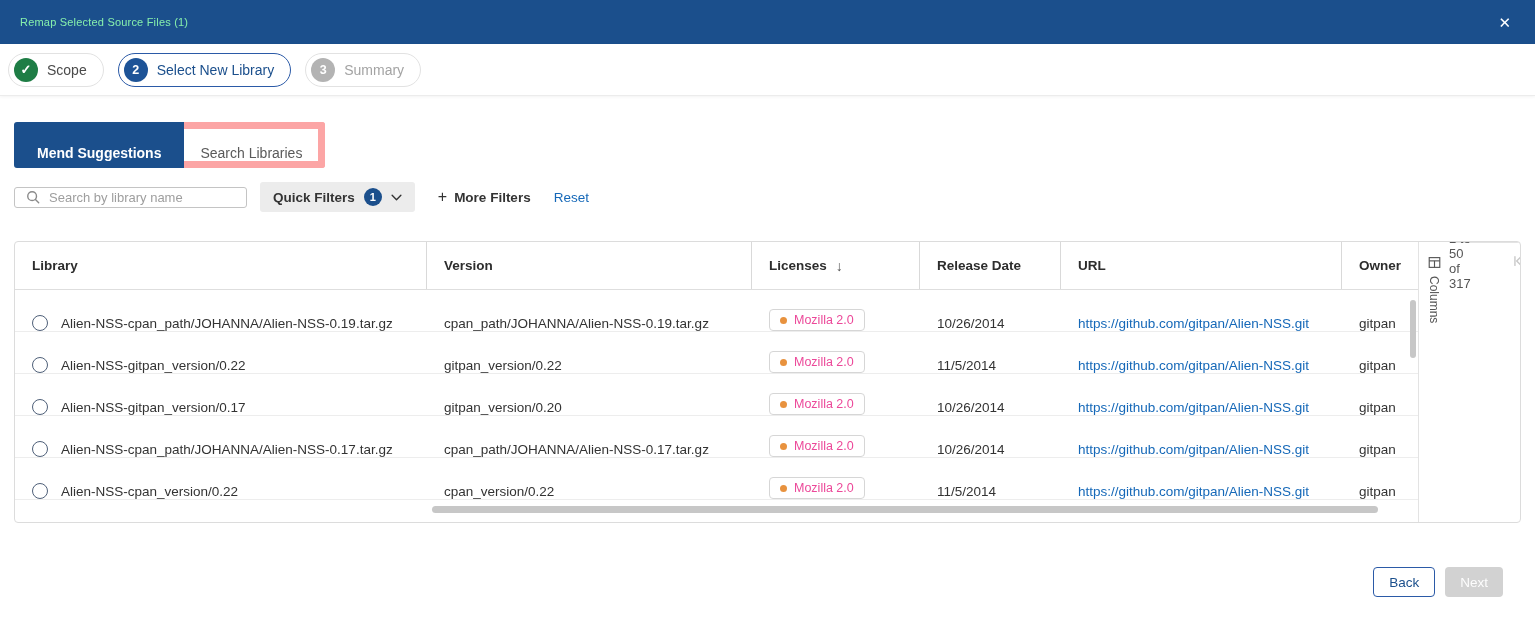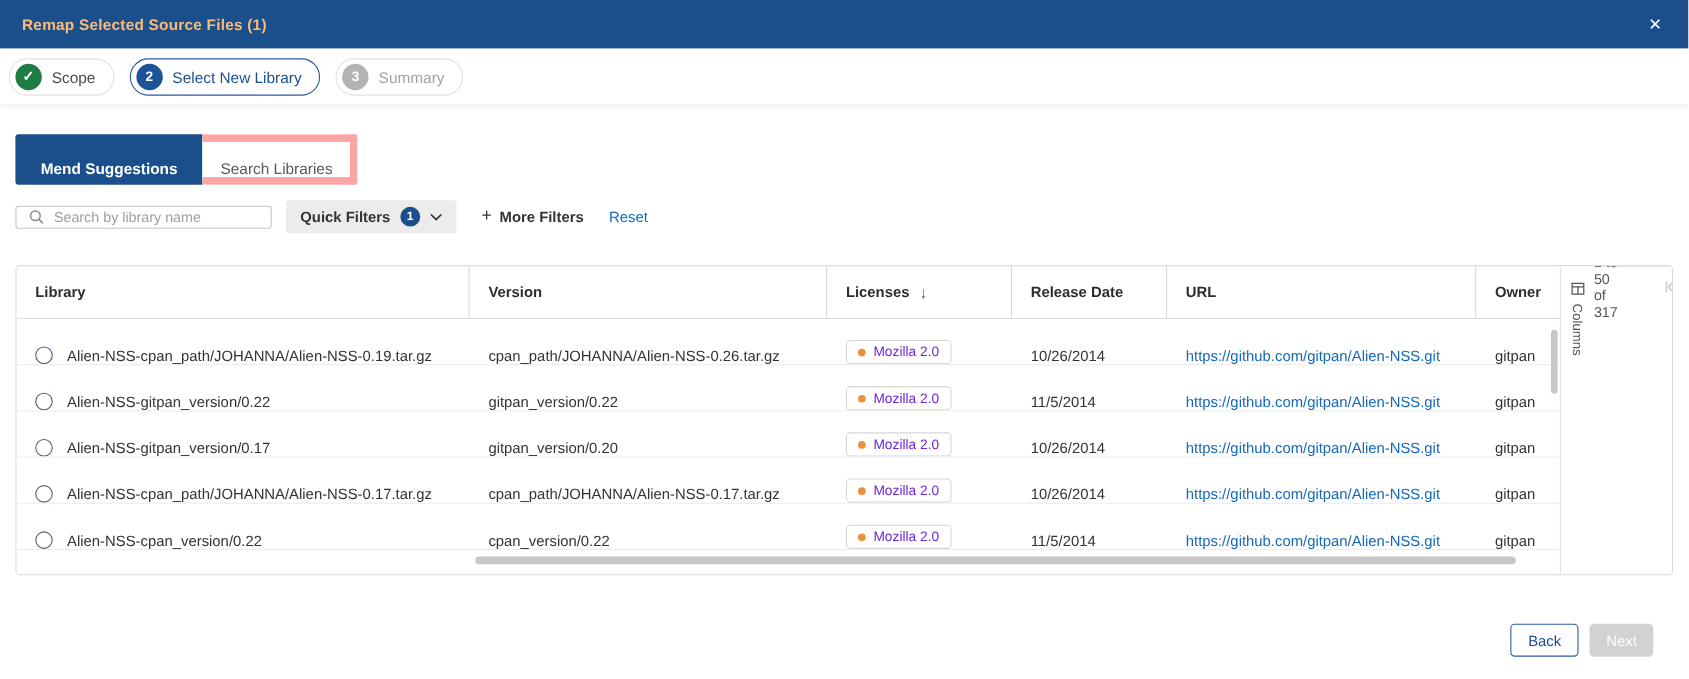--- a/index.html
+++ b/index.html
@@ -9,21 +9,21 @@
     font-family: "Liberation Sans", sans-serif;
     color: #333;
   }
 
   
   .titlebar {
     height: 44px; background: var(--accent, #1b4f8c);
     display: flex; align-items: center; justify-content: space-between;
     padding: 0 20px;
   }
-  .titlebar .title { color: #fdba74; font-size: 14px; font-weight: 700; letter-spacing: .2px; }
+  .titlebar .title { color: #86efac; font-size: 11px; font-weight: 400; letter-spacing: .2px; }
   .close-btn {
     background: transparent; border: none; color: #fff; font-size: 15px;
     cursor: pointer; line-height: 1; padding: 4px;
   }
 
   
   .stepper {
     height: 52px; display: flex; align-items: center; gap: 14px;
     padding: 0 8px; border-bottom: 1px solid #ececec;
     box-shadow: 0 1px 3px rgba(0,0,0,.05);
@@ -111,21 +111,21 @@
     font-size: 13.5px; color: #333; white-space: nowrap; overflow: hidden;
   }
   .cell.lib { gap: 13px; }
   .radio {
     width: 16px; height: 16px; border-radius: 50%;
     border: 1.5px solid #4f6079; background: #fff; flex: none; cursor: pointer;
   }
   .license-badge {
     display: inline-flex; align-items: center; gap: 7px;
     border: 1px solid #d6d6d6; border-radius: 4px; background: #fff;
-    padding: 3px 10px; font-size: 12.5px; color: #6d28d9;
+    padding: 3px 10px; font-size: 12.5px; color: #ec4899;
   }
   .license-dot { width: 7px; height: 7px; border-radius: 50%; background: var(--badge-dot, #e8923e); }
   .url-link { color: var(--link, #1568b8); text-decoration: none; cursor: pointer; }
 
   .hscroll-strip { height: 22px; position: relative; }
   .hthumb {
     position: absolute; top: 6px; left: 417px; right: 40px; height: 7px;
     background: #c7c7c7; border-radius: 4px; cursor: pointer;
   }
   .vthumb {
@@ -229,21 +229,21 @@
           <div class="hcell">Release Date</div>
           <div class="hcell">URL</div>
           <div class="hcell last">Owner</div>
         </div>
 
         <div class="grid-row body">
           <div class="cell lib">
             <span class="radio"></span>
             <span>Alien-NSS-cpan_path/JOHANNA/Alien-NSS-0.19.tar.gz</span>
           </div>
-          <div class="cell">cpan_path/JOHANNA/Alien-NSS-0.26.tar.gz</div>
+          <div class="cell">cpan_path/JOHANNA/Alien-NSS-0.19.tar.gz</div>
           <div class="cell">
             <span class="license-badge">
               <span class="license-dot"></span>
               <span>Mozilla 2.0</span>
             </span>
           </div>
           <div class="cell">10/26/2014</div>
           <div class="cell">
               <a class="url-link">https://github.com/gitpan/Alien-NSS.git</a>
             </div>

